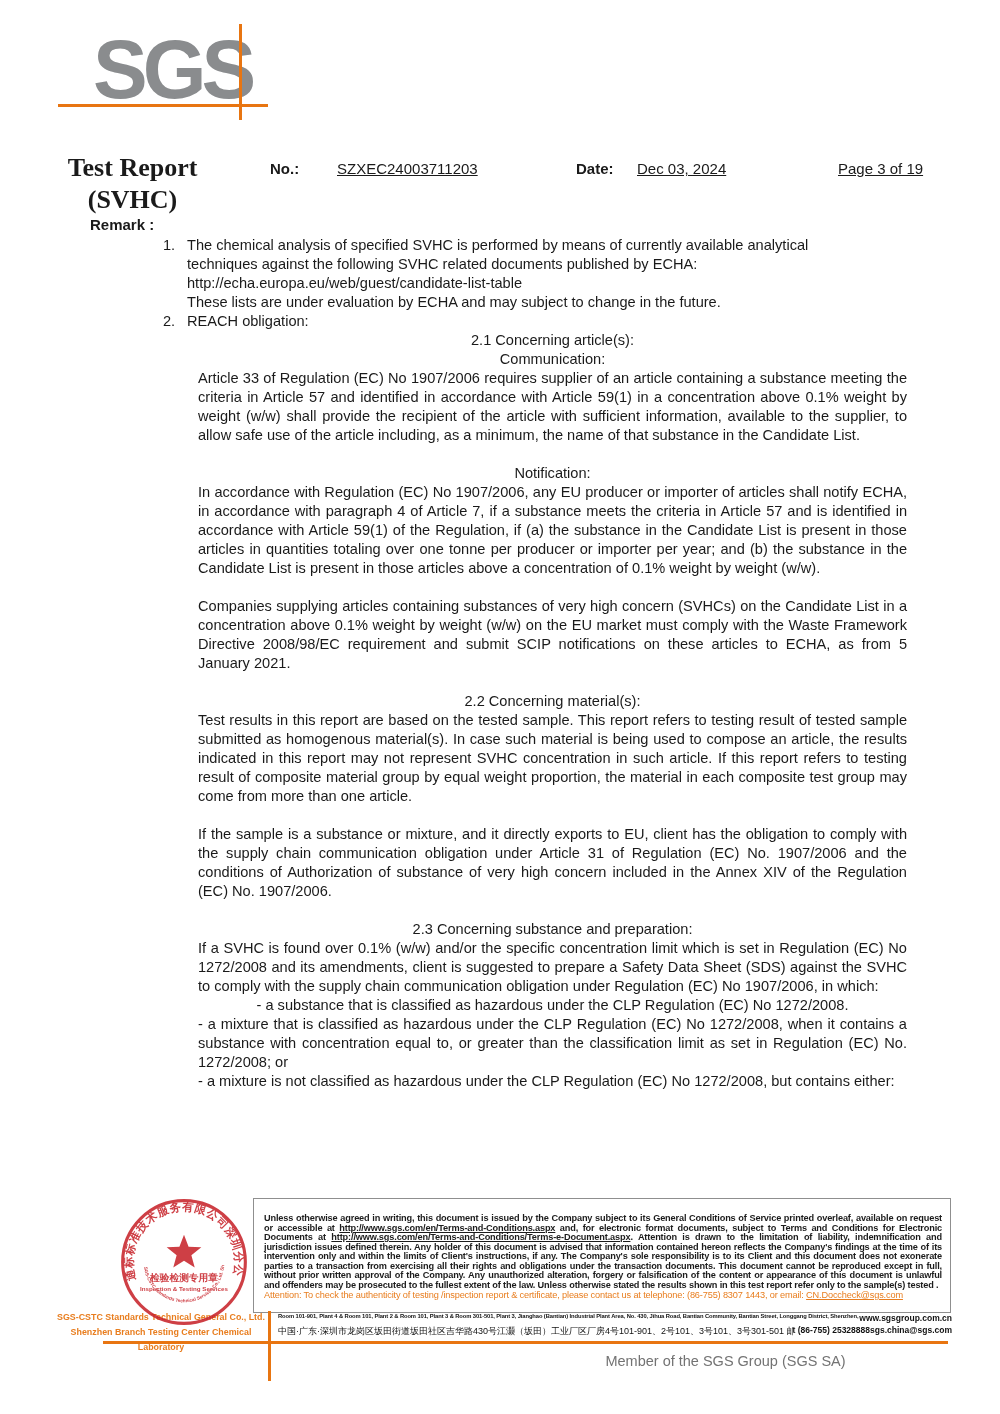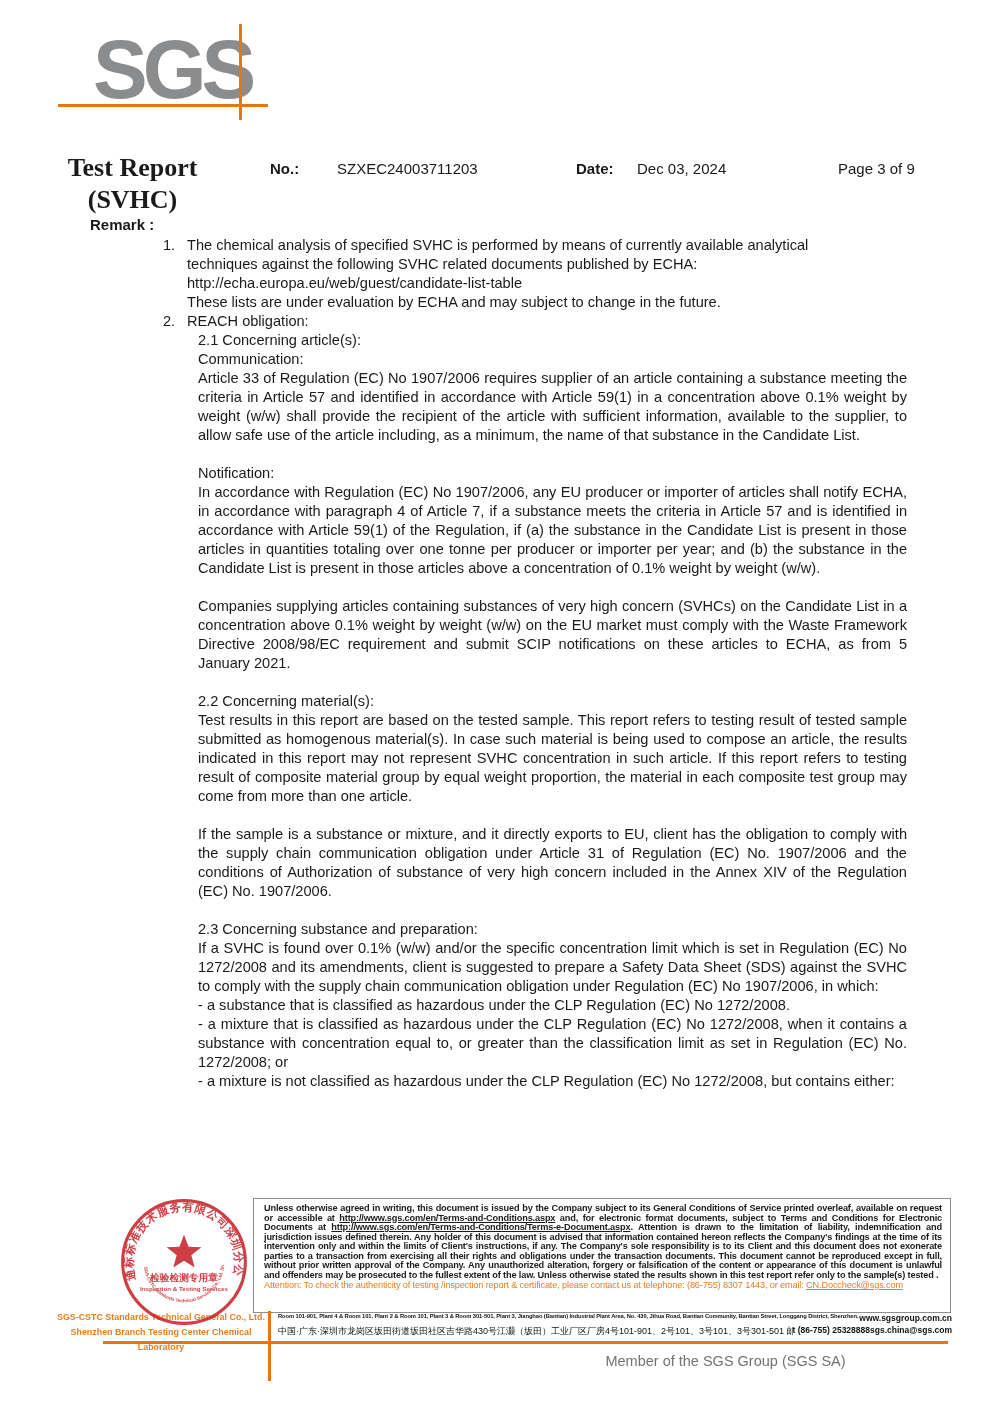--- a/index.html
+++ b/index.html
@@ -9,39 +9,39 @@
   
   .logo-text{position:absolute;left:93px;top:22px;font-size:82px;font-weight:700;
              color:#8a8c8e;letter-spacing:-5px;transform:scaleY(1.02);}
   .logo-hline{position:absolute;left:58px;top:104px;width:210px;height:3px;background:#e87511;}
   .logo-vline{position:absolute;left:239px;top:24px;width:3px;height:96px;background:#e87511;}
 
   
   .title-block{position:absolute;left:50px;top:152px;width:165px;text-align:center;
                font-size:26px;font-weight:700;line-height:32px;font-family:Liberation Serif, serif;}
   .hdr-label{position:absolute;top:160px;font-size:15px;font-weight:700;}
-  .hdr-value{position:absolute;top:160px;font-size:15px;}
+  .hdr-value{position:absolute;top:160px;font-size:15px;text-decoration:underline;}
   .no-label{left:270px;} .no-value{left:337px;}
   .date-label{left:576px;} .date-value{left:637px;}
   .page-value{left:838px;}
 
   
   .remark-heading{position:absolute;left:90px;top:216px;font-size:15px;font-weight:700;}
   .remark-body{position:absolute;left:163px;top:236px;width:746px;font-size:14.6px;line-height:19px;}
   .item-row{display:flex;}
   .item-num{width:24px;flex:0 0 24px;}
   .item-lines{flex:1;}
   .remark-blocks{margin-left:35px;width:709px;}
-  .blk-line{white-space:normal;}
+  .blk-line{white-space:normal;text-align:center;}
   .blk-just{text-align:justify;}
   .blk-gap{height:19px;}
 
   
   .disc-box{position:absolute;left:253px;top:1198px;width:698px;height:115px;box-sizing:border-box;
-            border:1px solid #8f8f8f;padding:5px 8px 0 10px;font-size:9.2px;line-height:9.5px;
+            border:1px solid #8f8f8f;padding:15px 8px 0 10px;font-size:9.2px;line-height:9.5px;
             letter-spacing:-0.15px;font-weight:600;color:#1c1c1c;text-align:justify;}
   .disc-box .u{text-decoration:underline;}
   .attention-par{color:#e87d1e;font-weight:400;margin-top:1px;text-align:left;}
   .company-lines{position:absolute;left:50px;top:1310px;width:222px;text-align:center;
                  color:#e87d1e;font-size:8.9px;line-height:15px;font-weight:600;}
   .addr-block{position:absolute;left:278px;top:1313px;width:674px;}
   .addr-row1{display:flex;justify-content:flex-start;align-items:flex-start;}
   .addr-en{font-size:5.8px;letter-spacing:-0.1px;white-space:nowrap;overflow:hidden;
            font-weight:600;color:#111;max-width:598px;}
   .addr-web{font-size:8.5px;font-weight:600;color:#111;white-space:nowrap;}
@@ -65,21 +65,21 @@
   <div class="logo-vline"></div>
 
   <div class="title-block">
     <div>Test Report</div>
     <div>(SVHC)</div>
   </div>
   <div class="hdr-label no-label">No.:</div>
   <div class="hdr-value no-value">SZXEC24003711203</div>
   <div class="hdr-label date-label">Date:</div>
   <div class="hdr-value date-value">Dec 03, 2024</div>
-  <div class="hdr-value page-value">Page 3 of 9</div>
+  <div class="hdr-value page-value">Page 3 of 19</div>
 
   <div class="remark-heading">Remark :</div>
   <div class="remark-body">
     <div id="remark-items">
         <div class="item-row">
           <div class="item-num">1.</div>
           <div class="item-lines">
             <div>The chemical analysis of specified SVHC is performed by means of currently available analytical</div>
             <div>techniques against the following SVHC related documents published by ECHA:</div>
             <div>http://echa.europa.eu/web/guest/candidate-list-table</div>

